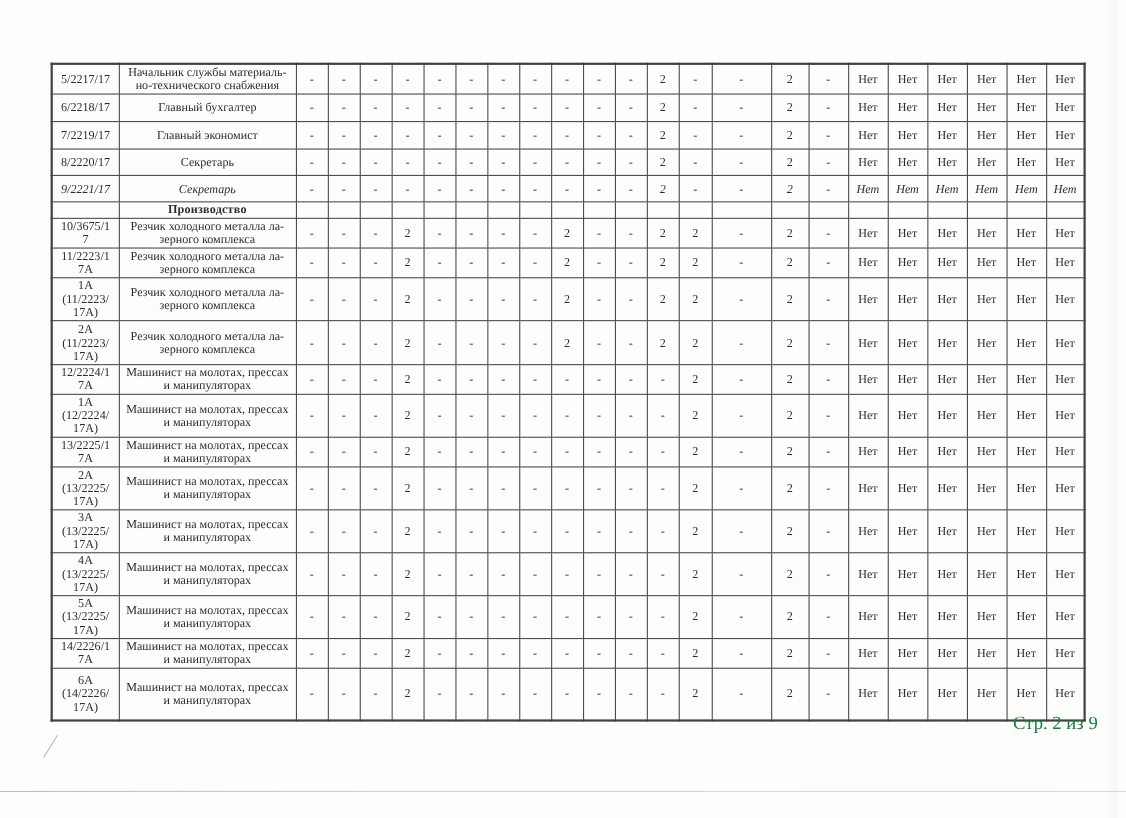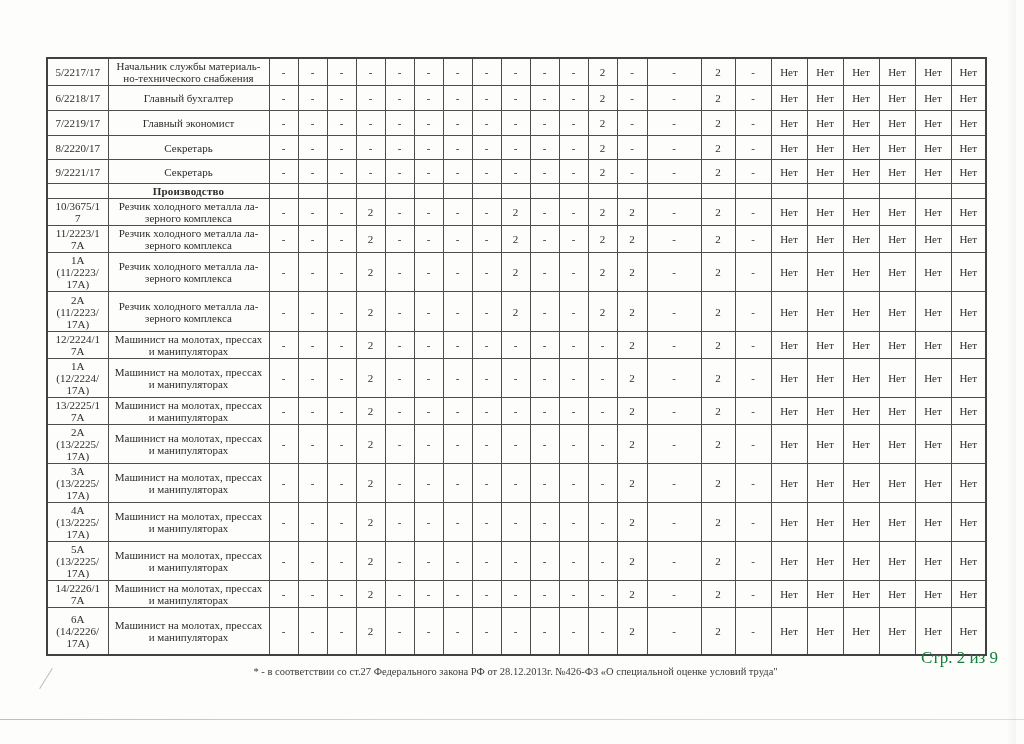--- a/index.html
+++ b/index.html
@@ -217,21 +217,21 @@
           <td class="cell-val">-</td>
           <td class="cell-val">2</td>
           <td class="cell-val">-</td>
           <td class="cell-val">Нет</td>
           <td class="cell-val">Нет</td>
           <td class="cell-val">Нет</td>
           <td class="cell-val">Нет</td>
           <td class="cell-val">Нет</td>
           <td class="cell-val">Нет</td>
         </tr>
-        <tr style="height: 24px;">
+        <tr style="height: 24px; font-style: italic;">
           <td class="cell-id">9/2221/17</td>
           <td class="cell-name">Секретарь</td>
           <td class="cell-val">-</td>
           <td class="cell-val">-</td>
           <td class="cell-val">-</td>
           <td class="cell-val">-</td>
           <td class="cell-val">-</td>
           <td class="cell-val">-</td>
           <td class="cell-val">-</td>
           <td class="cell-val">-</td>
@@ -645,18 +645,17 @@
           <td class="cell-val">Нет</td>
           <td class="cell-val">Нет</td>
           <td class="cell-val">Нет</td>
           <td class="cell-val">Нет</td>
           <td class="cell-val">Нет</td>
         </tr>
       </tbody>
   </table>
 
   <div class="page-indicator">Стр. 2 из 9</div>
-  <div class="footnote">* - в соответствии со ст.27 Федерального закона РФ от 28.12.2013г. №426-ФЗ «О специальной оценке условий труда"</div>
   <div class="pencil-mark"></div>
   <div class="scan-edge-line"></div>
   <div class="scan-right-shadow"></div>
 
 </div>
 
 </body></html>

